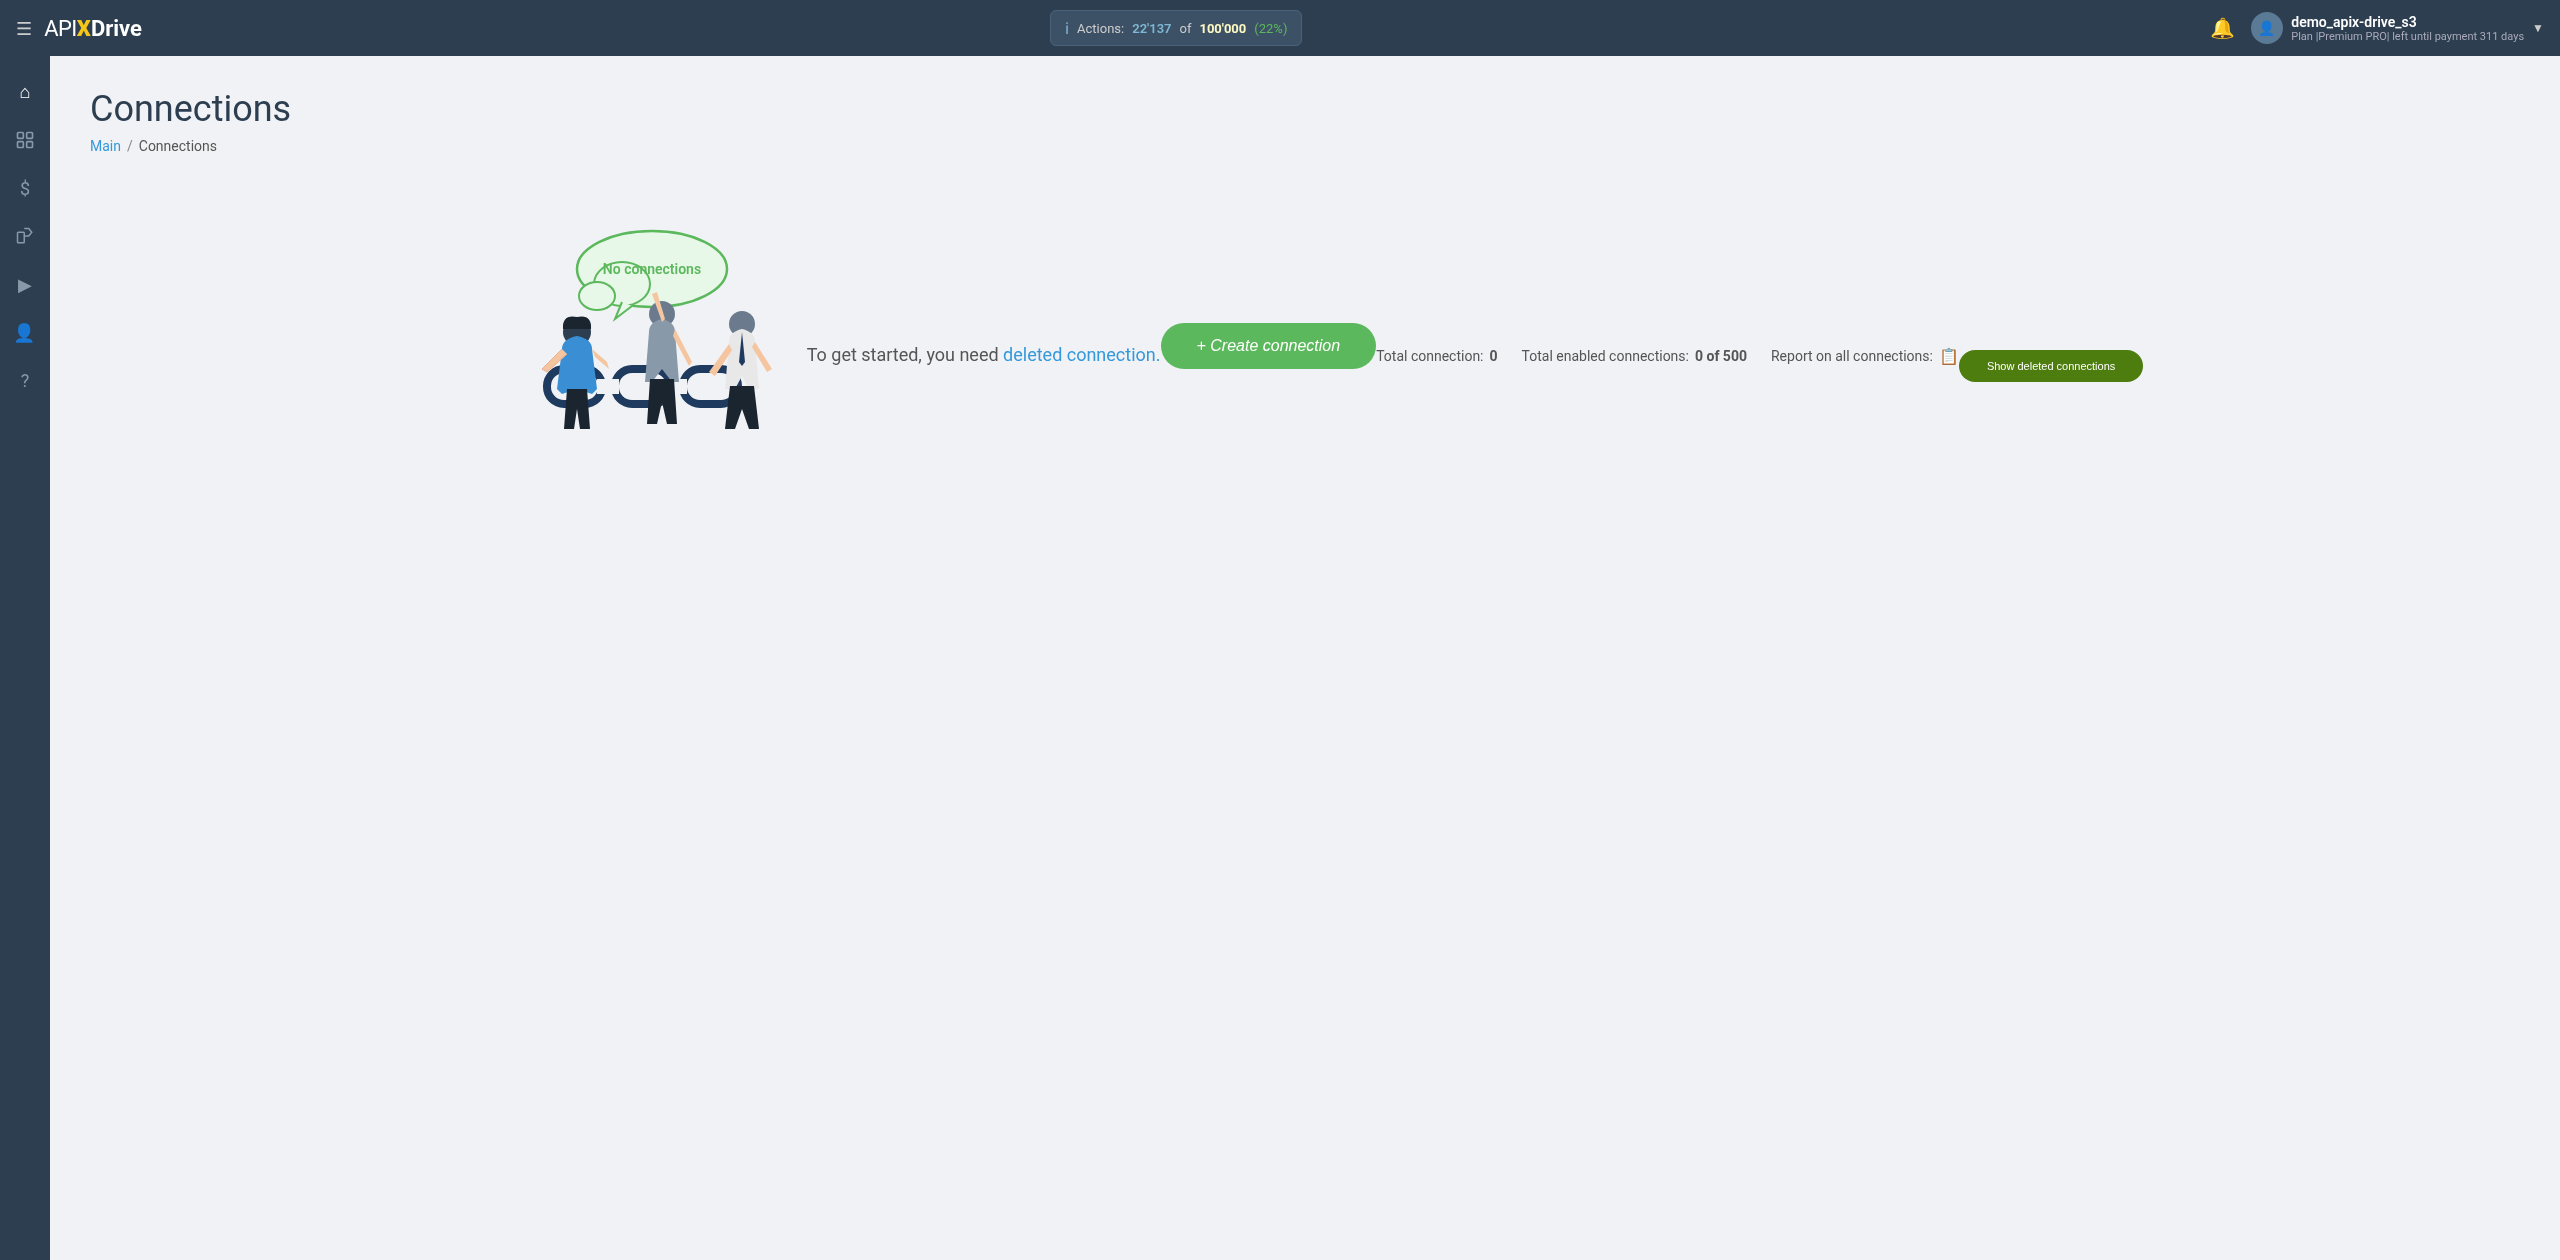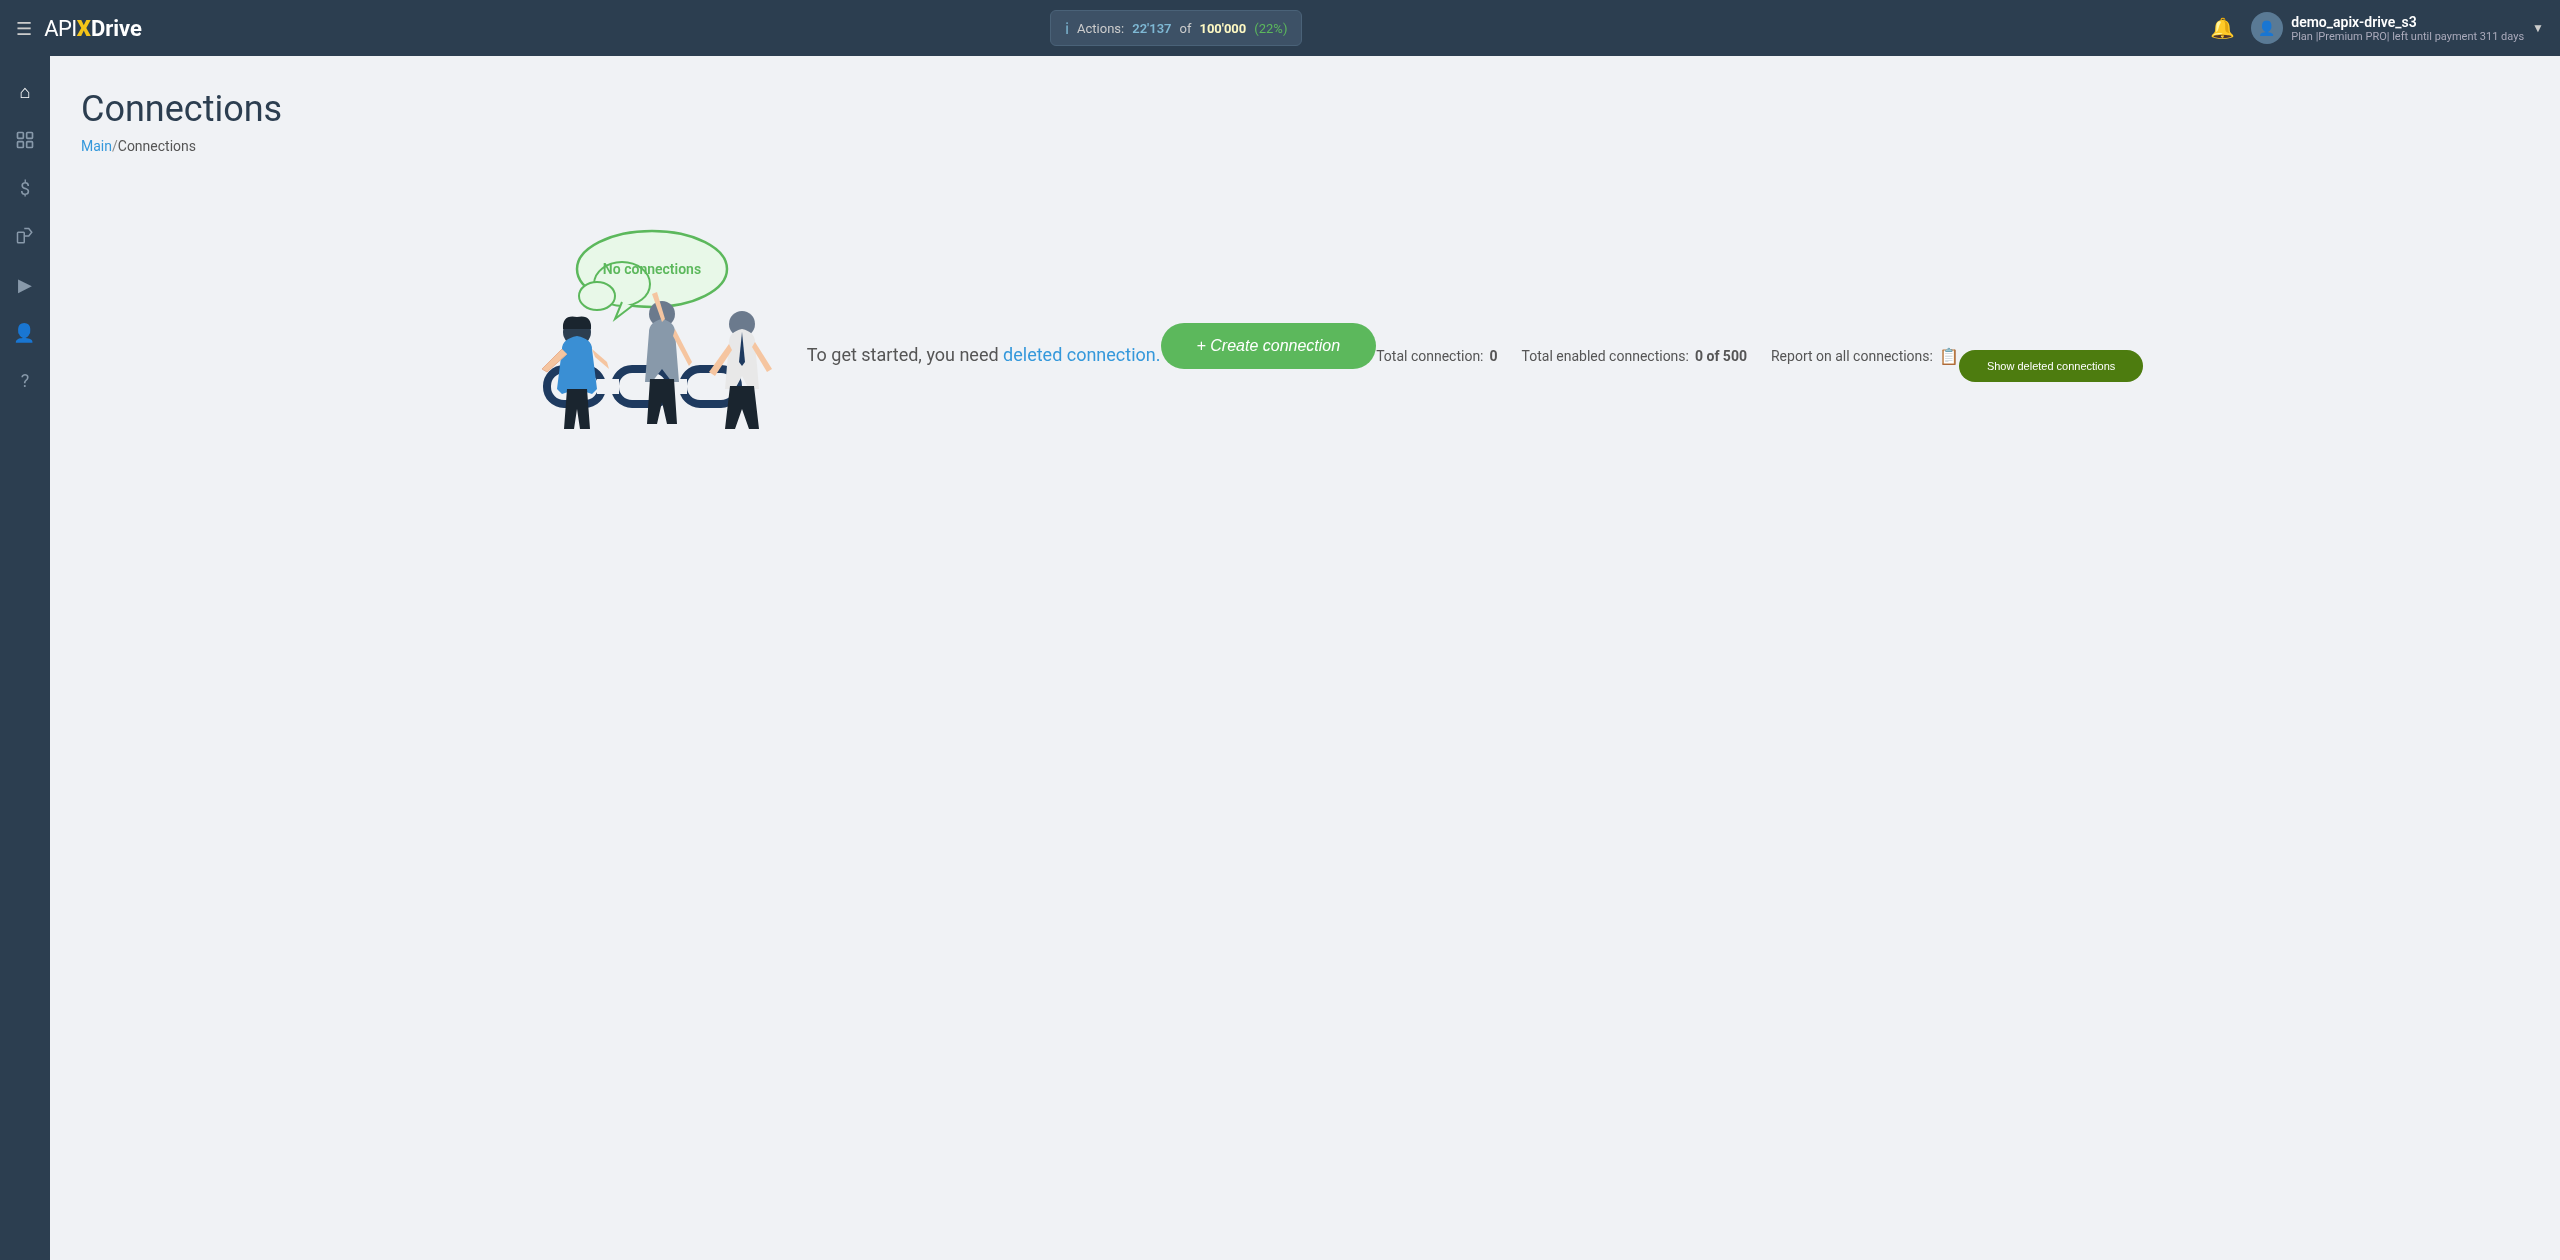--- a/index.html
+++ b/index.html
@@ -73,34 +73,35 @@
       color: #8899aa;
       font-size: 18px;
       transition: background 0.2s;
     }
     .sidebar-item.active { color: white; }
 
     
     .main-content {
       flex: 1;
       overflow-y: auto;
-      padding: 32px 31px;
+      padding: 32px 40px;
       background: #f0f2f5;
     }
 
     .page-title {
       font-size: 36px;
       font-weight: 400;
       color: #2c3e50;
       margin-bottom: 8px;
     }
 
     .breadcrumb {
       display: flex;
       align-items: center;
+      gap: 6px;
       font-size: 14px;
       margin-bottom: 40px;
     }
     .breadcrumb-main { color: #3498db; cursor: pointer; }
     .breadcrumb-sep { color: #888; }
     .breadcrumb-current { color: #555; }
 
     
     .empty-state {
       display: flex;

